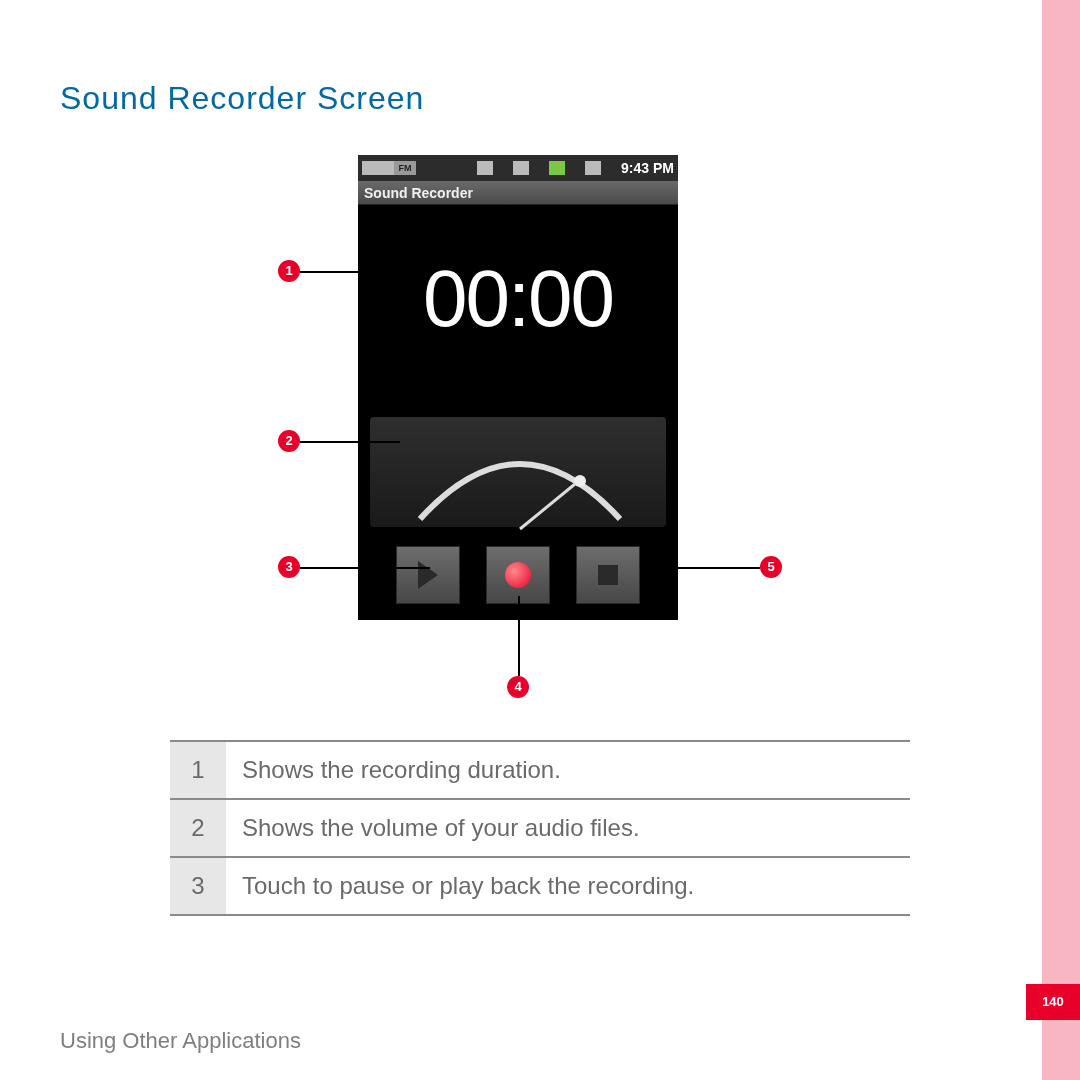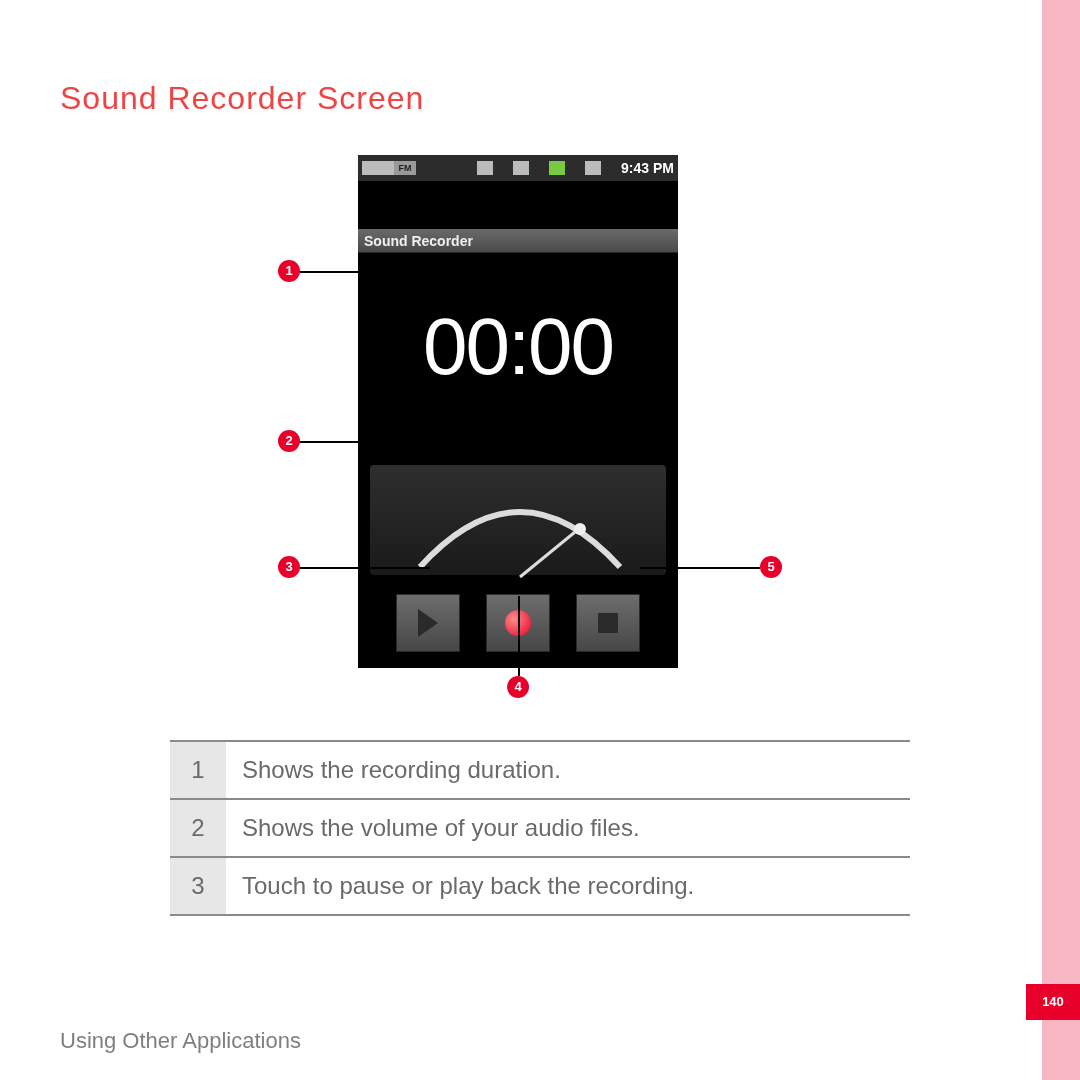--- a/index.html
+++ b/index.html
@@ -32,21 +32,21 @@
     text-align: center;
     line-height: 36px;
   }
 
   
   .title {
     position: absolute;
     left: 60px;
     top: 80px;
     font-size: 32px;
-    color: #ef4444;
+    color: #0369a1;
     letter-spacing: 1px;
   }
 
   
   .footer {
     position: absolute;
     left: 60px;
     bottom: 26px;
     font-size: 22px;
     color: #7f7f7f;
@@ -83,21 +83,20 @@
 
   .titlebar {
     height: 24px;
     background: linear-gradient(#6a6a6a,#4a4a4a);
     color: #f0f0f0;
     font-size: 14px;
     font-weight: bold;
     line-height: 24px;
     padding-left: 6px;
     border-bottom: 1px solid #222;
-    margin-top: 48px;
   }
 
   .recorder-body {
     position: relative;
     height: 415px;
     background: #000;
   }
   .timer {
     position: absolute;
     left: 0; right: 0;

